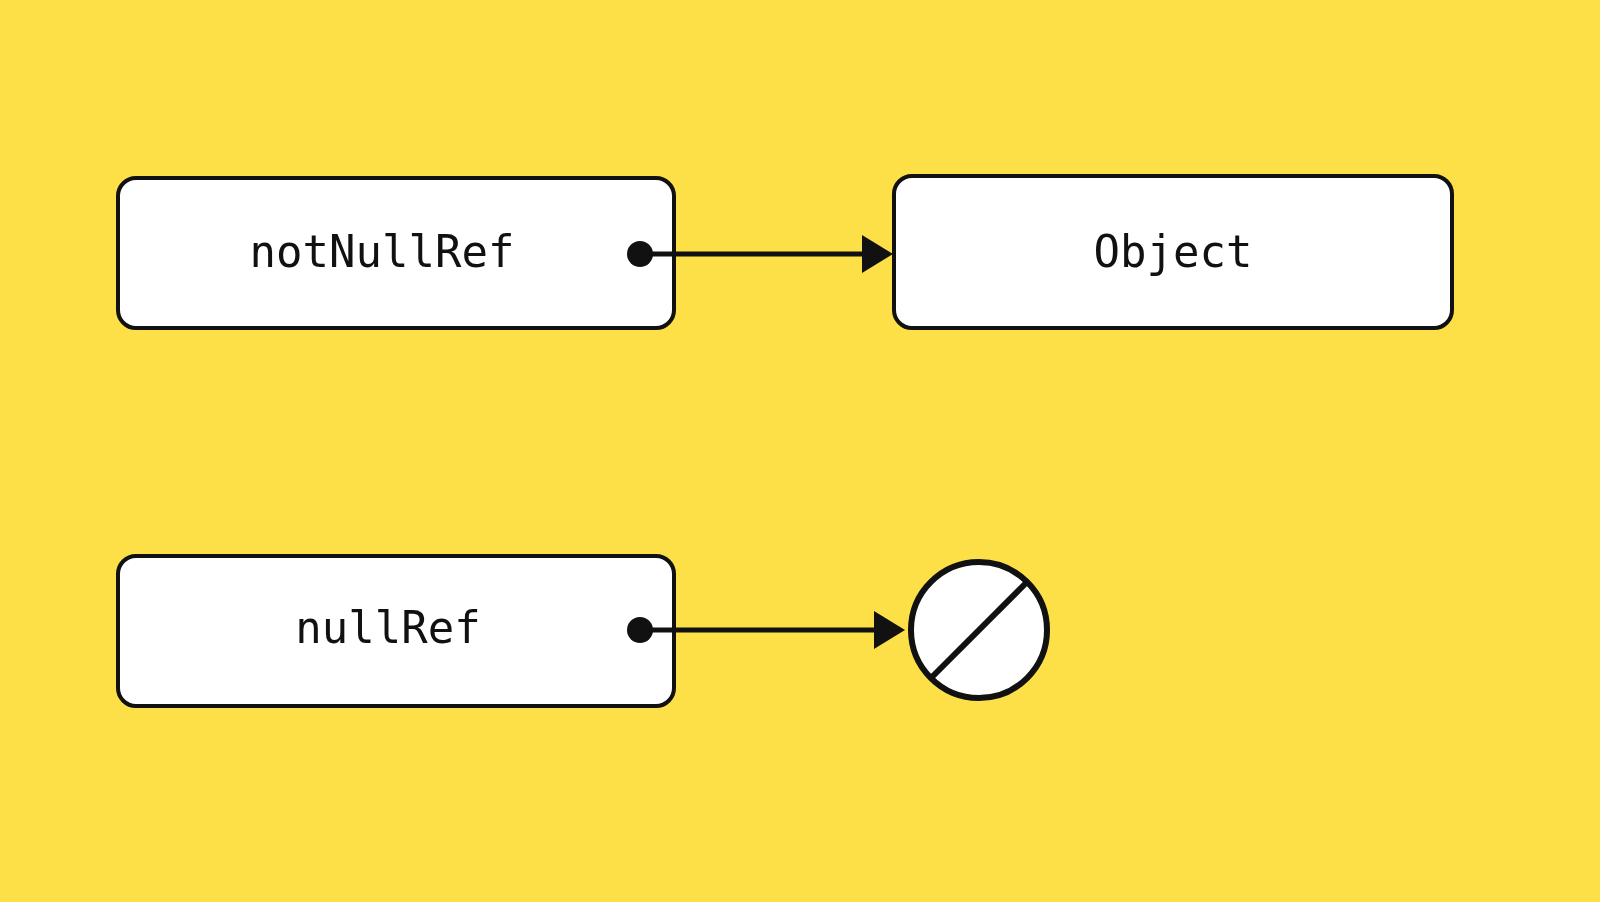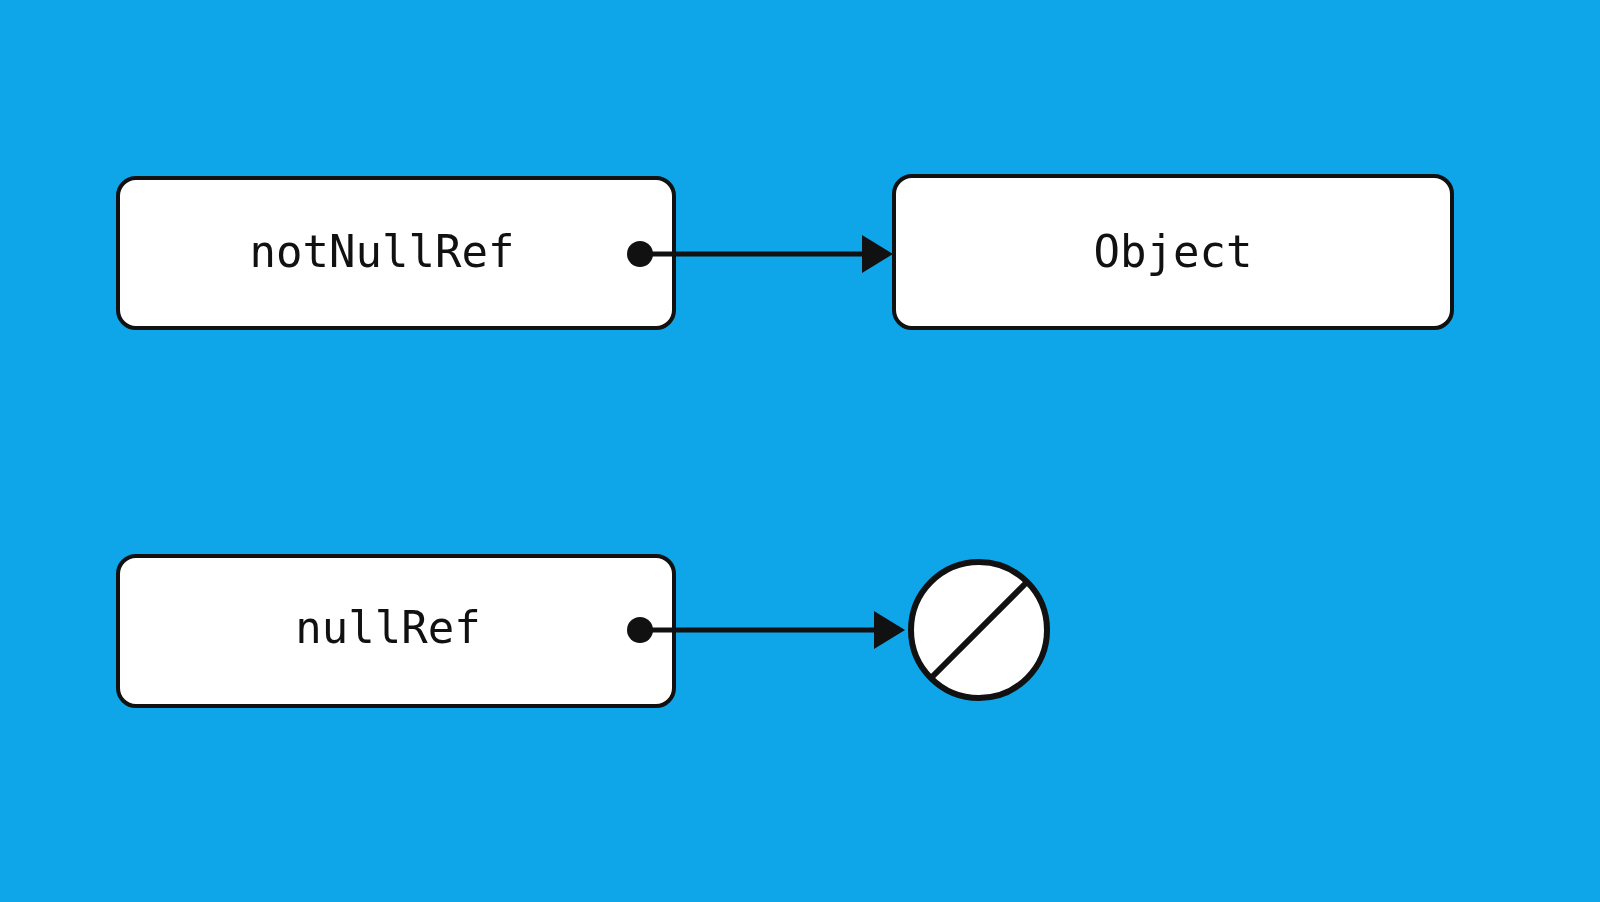--- a/index.html
+++ b/index.html
@@ -11,21 +11,21 @@
   body {
     width: 1600px;
     height: 902px;
     font-family: "DejaVu Sans Mono", monospace;
     overflow: hidden;
   }
   #canvas {
     position: relative;
     width: 1600px;
     height: 902px;
-    background: #0ea5e9;
+    background: #fde047;
   }
   .diagram-svg {
     position: absolute;
     top: 0;
     left: 0;
     width: 1600px;
     height: 902px;
   }
   .node-box {
     fill: #ffffff;

